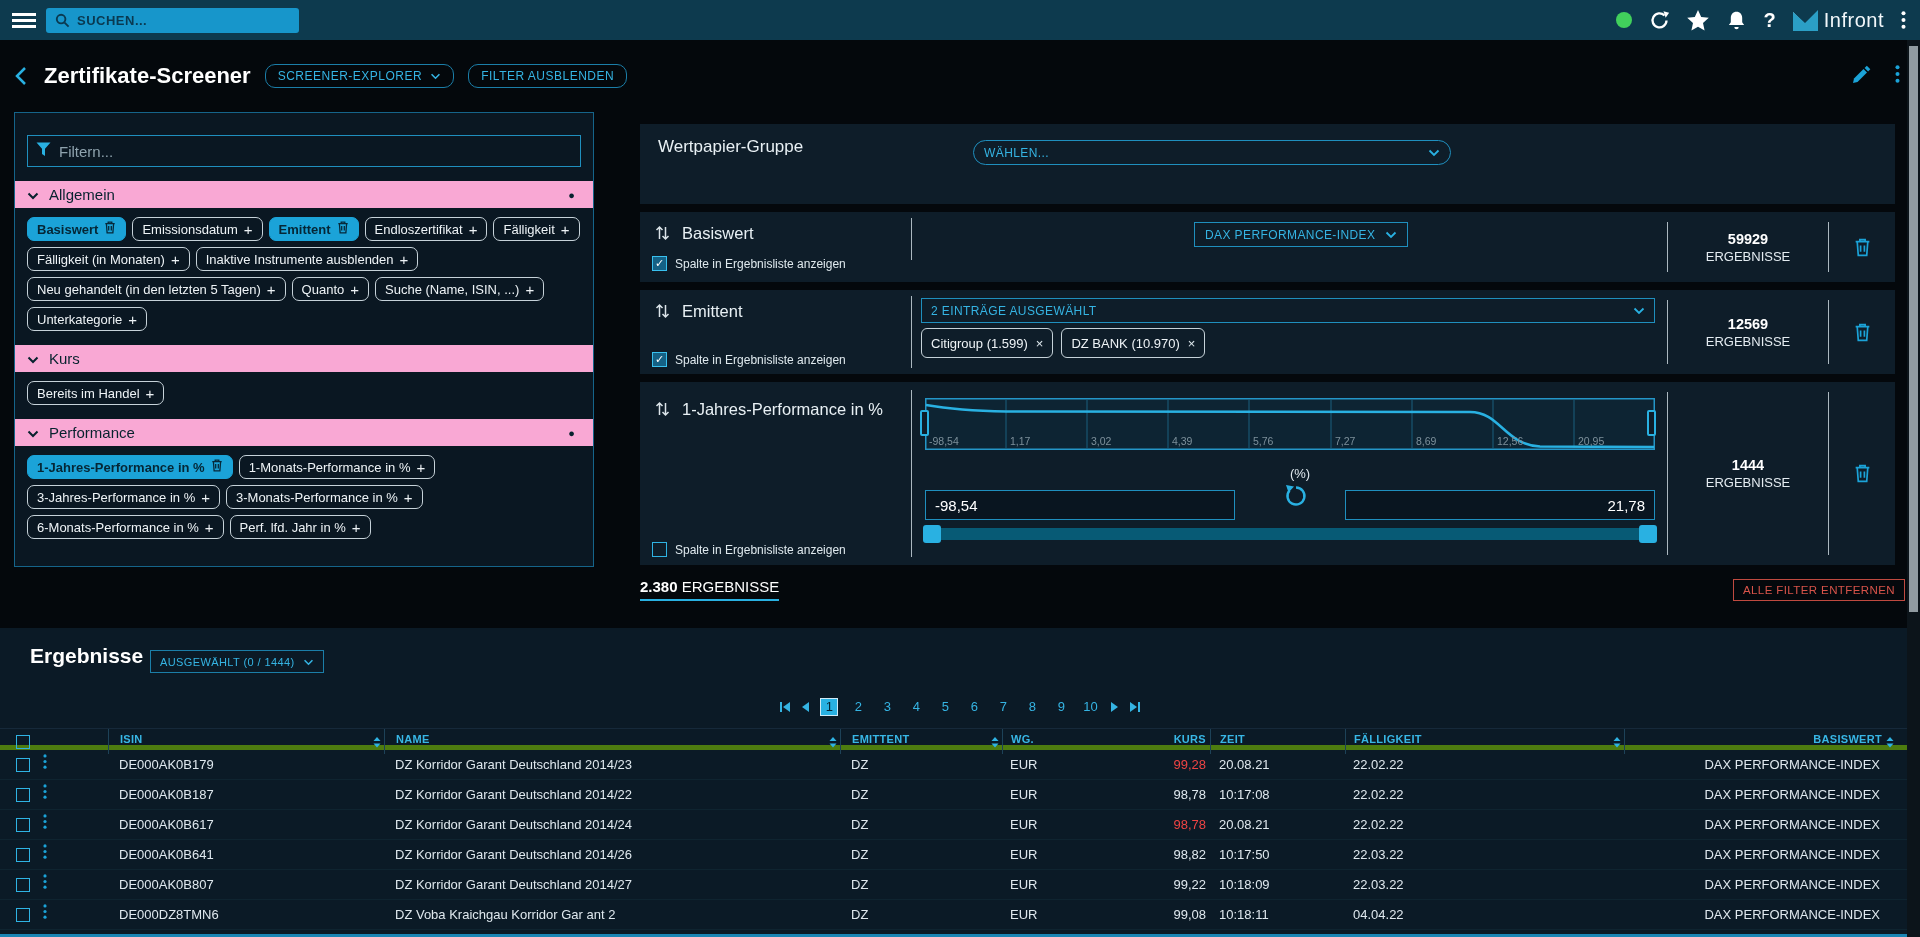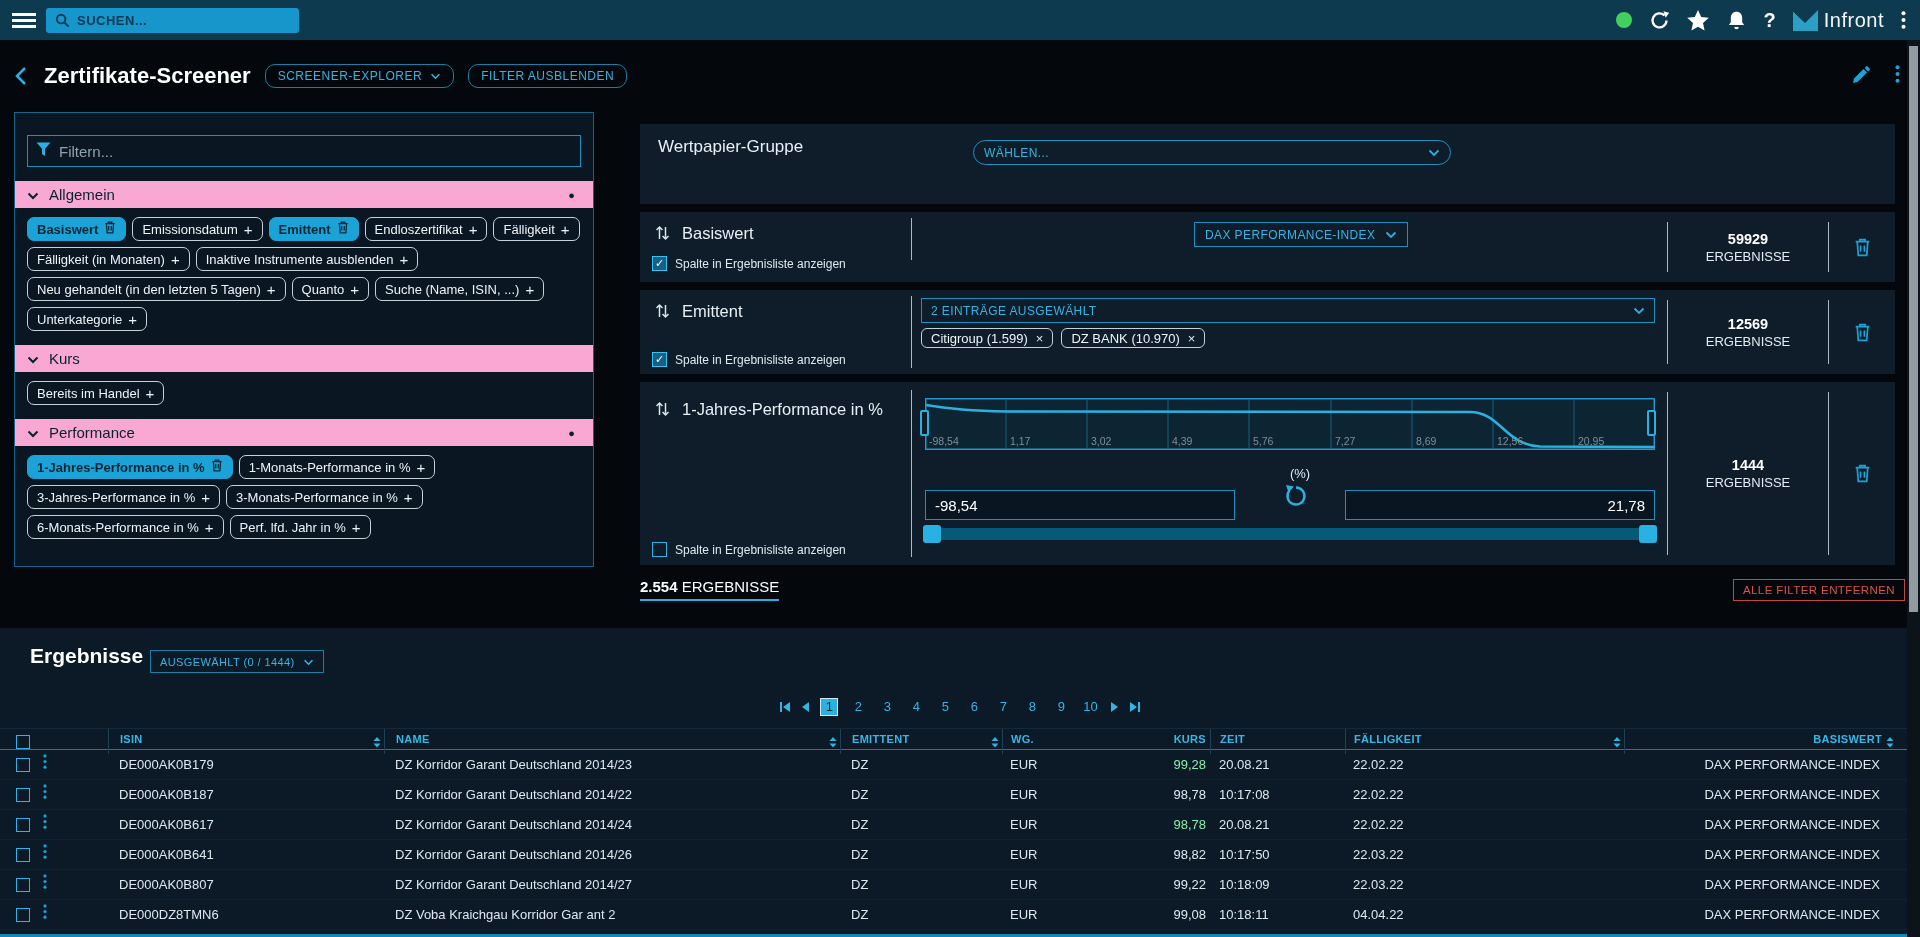--- a/index.html
+++ b/index.html
@@ -79,21 +79,21 @@
   .rz-div { width:1px; background:#c7d3da; opacity:.85; margin:10px 0; }
   .rz-count { flex:1; display:flex; flex-direction:column; align-items:center; justify-content:center; }
   .rz-num { font-size:14.5px; font-weight:bold; color:#fff; }
   .rz-word { font-size:13px; color:#e4ecf1; margin-top:2px; }
   .rz-trash { width:66px; display:flex; align-items:center; justify-content:center; cursor:pointer; }
 
   .field-box { position:absolute; border:1px solid #1f8fbe; color:#35b4e3; font-size:12px;
                letter-spacing:.4px; display:flex; align-items:center; padding:0 9px;
                justify-content:space-between; cursor:pointer; }
   .sel-chips { position:absolute; display:flex; gap:8px; }
-  .sel-chip { height:20px; border:1px solid #c6d2d9; border-radius:6px; display:inline-flex;
+  .sel-chip { height:30px; border:1px solid #c6d2d9; border-radius:6px; display:inline-flex;
               align-items:center; gap:8px; padding:0 9px; font-size:13px; color:#eef3f6; cursor:pointer; }
   .sel-chip .x { font-size:13px; color:#dfe9ee; }
 
   .hist-wrap { position:absolute; left:285px; top:16px; width:730px; height:52px; }
   .hist-handle { position:absolute; width:9px; height:26px; top:28px; border:2px solid #29b1e2;
                  background:#0e1d29; border-radius:2px; cursor:ew-resize; z-index:2; }
   .unit-label { position:absolute; left:630px; top:84px; width:60px; text-align:center;
                 font-size:13px; color:#dfe8ee; }
   .reset-btn { position:absolute; left:644px; top:102px; cursor:pointer; }
   .range-input { position:absolute; top:108px; width:310px; height:30px; border:1px solid #1f8fbe;
@@ -119,34 +119,34 @@
              gap:8px; padding:0 9px; background:transparent; cursor:pointer; }
   .pagination { position:absolute; left:0; right:0; top:70px; display:flex; justify-content:center;
                 align-items:center; gap:11px; }
   .pg-arrow { display:flex; cursor:pointer; }
   .page { min-width:18px; height:18px; line-height:18px; text-align:center; color:#35b4e3;
           font-size:13px; cursor:pointer; padding:0 2px; }
   .page.current { background:#29b1e2; color:#062330; border:1px solid #cfeaf6; line-height:16px; }
 
   .thead, .trow { display:grid; grid-template-columns:108px 276px 456px 162px 98px 110px 135px 279px 1fr; }
   .thead { position:absolute; left:0; right:0; top:100px; height:22px;
-           border-top:1px solid #16293a; border-bottom:1px solid #4d7c0f; }
+           border-top:1px solid #16293a; border-bottom:5px solid #4d7c0f; }
   .thead .cell { position:relative; color:#38b7e6; font-size:11px; font-weight:bold;
                  letter-spacing:.3px; line-height:20px; padding-left:11px; white-space:nowrap; }
   .thead .cell.bl { border-left:1px solid #1d4258; }
   .thead .sort { position:absolute; right:3px; top:5px; }
   .rows { position:absolute; left:0; right:0; top:122px; }
   .trow { height:30px; border-bottom:1px solid #0f2430; }
   .trow .cell { font-size:13px; color:#dfe8ee; line-height:29px; padding-left:11px;
                 white-space:nowrap; overflow:hidden; }
   .c-sel { display:flex; align-items:center; gap:13px; padding-left:16px !important; }
   .c-sel .cb { width:14px; height:14px; }
   .c-wg { padding-left:8px !important; }
   .c-kurs { text-align:right; padding-right:4px; padding-left:0 !important; }
-  .c-kurs.stale { color:#86efac; }
+  .c-kurs.stale { color:#ef4444; }
   .c-zeit { padding-left:9px !important; }
   .c-faell { padding-left:8px !important; }
   .c-basis { text-align:right; padding-right:40px; }
   .thead .c-kurs { padding-right:4px; }
   .thead .c-basis { display:flex; justify-content:flex-end; padding-right:26px; }
   .thead .c-basis .sort { position:static; margin-left:4px; margin-top:5px; }
 
   
   .vscroll { position:absolute; right:0; top:40px; width:13px; bottom:0; background:#0c141a; }
   .vthumb { position:absolute; top:6px; left:2px; width:9px; height:566px; background:#919ba1; }
@@ -561,21 +561,21 @@
         <div class="rz-trash">
           <svg width="17" height="19" viewBox="0 0 16 18" fill="none" stroke="#1ba3d8" stroke-width="1.6">
               <path d="M1.5 3.5h13M5.5 3.5v-2h5v2M3 3.5l1 13h8l1-13M6.2 7v6M9.8 7v6"></path>
             </svg>
         </div>
       </div>
     </div>
   </section>
 
   <a class="count-link">
-    <span class="n">2.554</span>
+    <span class="n">2.380</span>
     <span>ERGEBNISSE</span>
   </a>
   <button class="clear-btn">
     <span>ALLE FILTER ENTFERNEN</span>
   </button>
 
   <section class="results-panel">
     <h2 class="results-title">Ergebnisse</h2>
     <button class="sel-btn">
       <span>AUSGEWÄHLT (0 / 1444)</span>

